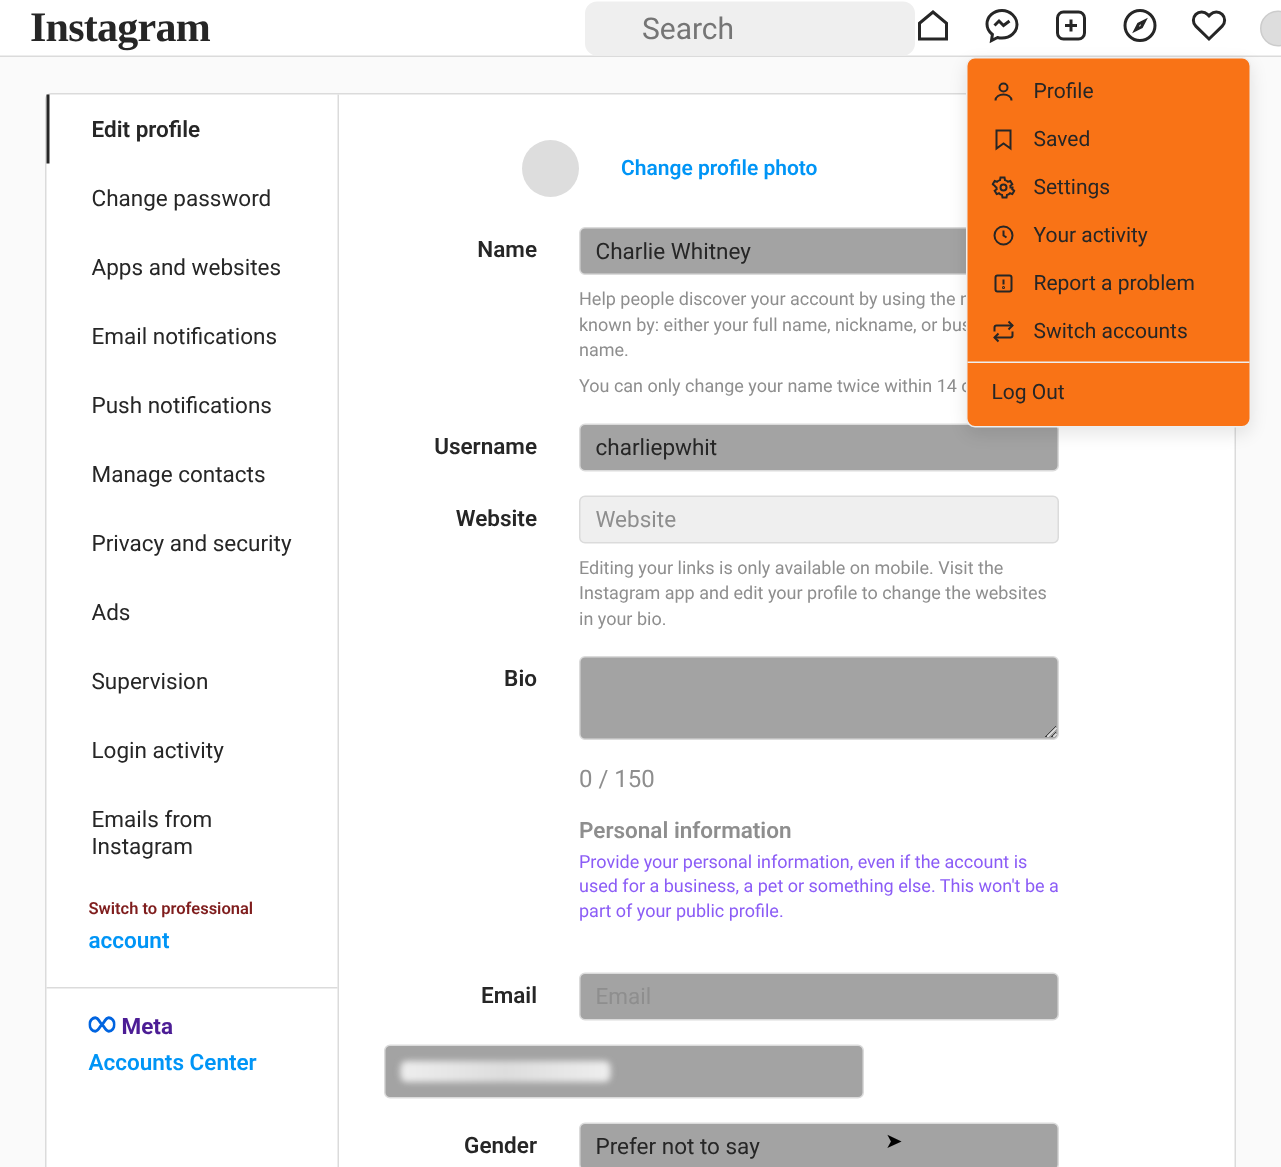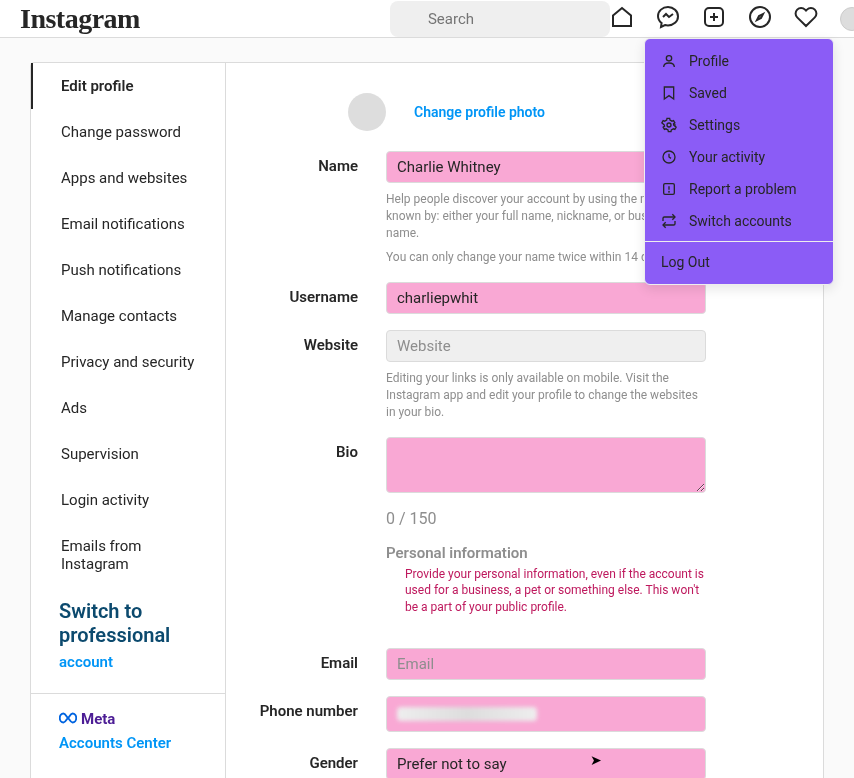--- a/index.html
+++ b/index.html
@@ -1,51 +1,51 @@
 <!DOCTYPE html>
 <html><head>
 <meta charset="utf-8">
 <style>
 * { box-sizing: border-box; margin: 0; padding: 0; font-family: -apple-system, BlinkMacSystemFont, "Segoe UI", Roboto, Helvetica, Arial, sans-serif; }
 body { background: #fafafa; width: 854px; height: 778px; overflow: hidden; position: relative; }
 .topnav { height: 38px; background: #fff; border-bottom: 1px solid #dbdbdb; display: flex; align-items: center; padding: 0 20px; }
 .logo { font-family: "Brush Script MT", cursive; font-size: 28px; font-weight: bold; color: #262626; letter-spacing: -0.5px; }
 .search-wrap { margin-left: 250px; }
-.search { background: #efefef; border: none; border-radius: 8px; height: 36px; width: 220px; padding: 0 12px 0 38px; font-size: 15px; color: #b91c1c; position: relative; }
+.search { background: #efefef; border: none; border-radius: 8px; height: 36px; width: 220px; padding: 0 12px 0 38px; font-size: 20px; color: #b91c1c; position: relative; }
 .search-wrap { position: relative; }
 .search-icon { position: absolute; left: 12px; top: 8px; color: #8e8e8e; }
 .navicons { margin-left: auto; display: flex; gap: 22px; align-items: center; }
 .navicon { color: #262626; cursor: pointer; }
 .avatar { width: 24px; height: 24px; border-radius: 50%; background: #ddd; border: 1px solid #ccc; }
 .container { display: flex; margin: 24px 30px; background: #fff; border: 1px solid #dbdbdb; border-radius: 4px; height: 720px; }
 .sidebar { width: 195px; border-right: 1px solid #dbdbdb; display: flex; flex-direction: column; }
 .side-item { padding: 14px 16px 14px 28px; font-size: 15px; color: #262626; cursor: pointer; border-left: 2px solid transparent; }
 .side-item.active { border-left-color: #262626; font-weight: 600; }
-.side-link { padding: 12px 16px 6px 28px; font-size: 20px; color: #0c4a6e; cursor: pointer; font-weight: 600; }
+.side-link { padding: 12px 16px 6px 28px; font-size: 11px; color: #7f1d1d; cursor: pointer; font-weight: 600; }
 .side-link2 { padding: 0 16px 14px 28px; font-size: 15px; color: #0095f6; cursor: pointer; font-weight: 600; }
 .side-sep { border-top: 1px solid #dbdbdb; margin-top: 8px; }
 .meta-block { padding: 16px 28px; }
 .meta-logo { font-size: 15px; font-weight: 700; color: #4c1d95; display: flex; align-items: center; gap: 4px; }
 .meta-ac { font-size: 15px; color: #0095f6; font-weight: 600; margin-top: 6px; }
 .main { flex: 1; padding: 30px 60px 30px 30px; overflow: auto; }
 .row { display: flex; align-items: flex-start; margin-bottom: 16px; }
 .rlabel { width: 130px; text-align: right; padding-right: 28px; font-size: 15px; font-weight: 600; color: #262626; padding-top: 6px; }
 .rfield { flex: 1; max-width: 320px; }
-.rfield input, .rfield textarea, .rfield .fakeinput { width: 100%; border: 1px solid #dbdbdb; border-radius: 4px; padding: 6px 10px; font-size: 15px; color: #262626; background: #f9a8d4; }
+.rfield input, .rfield textarea, .rfield .fakeinput { width: 100%; border: 1px solid #dbdbdb; border-radius: 4px; padding: 6px 10px; font-size: 15px; color: #262626; background: #a3a3a3; }
 .rfield input::placeholder, .fakeinput.ph { color: #8e8e8e; }
 .rfield input[disabled] { background: #efefef; color: #8e8e8e; }
 .rfield textarea { height: 56px; resize: vertical; }
 .help { font-size: 12px; color: #8e8e8e; margin-top: 8px; line-height: 1.4; }
 .counter { font-size: 16px; color: #8e8e8e; margin-top: 12px; }
 .profpic-row { display: flex; align-items: center; margin-bottom: 20px; }
 .profpic { width: 38px; height: 38px; border-radius: 50%; background: #ddd; margin-left: 92px; margin-right: 28px; }
 .cpp { color: #0095f6; font-size: 14px; font-weight: 600; cursor: pointer; }
 .section-head { font-size: 15px; font-weight: 600; color: #8e8e8e; margin-bottom: 4px; }
-.section-sub { font-size: 12px; color: #be185d; line-height: 1.4; margin-bottom: 16px; margin-left: 19px; }
-.dropdown { position: absolute; top: 38px; right: 20px; width: 190px; background: #8b5cf6; border-radius: 6px; box-shadow: 0 4px 12px rgba(0,0,0,0.1); border: 1px solid #eee; z-index: 10; padding: 6px 0; }
+.section-sub { font-size: 12px; color: #8b5cf6; line-height: 1.4; margin-bottom: 16px; }
+.dropdown { position: absolute; top: 38px; right: 20px; width: 190px; background: #f97316; border-radius: 6px; box-shadow: 0 4px 12px rgba(0,0,0,0.1); border: 1px solid #eee; z-index: 10; padding: 6px 0; }
 .dd-item { display: flex; align-items: center; gap: 12px; padding: 8px 16px; font-size: 14px; color: #262626; cursor: pointer; }
 .dd-sep { border-top: 1px solid #eee; margin: 4px 0; }
 .dd-icon { width: 16px; height: 16px; display: inline-flex; align-items: center; justify-content: center; }
 .blur { display:inline-block; width: 140px; height: 14px; background: linear-gradient(90deg, #eee, #ddd, #eee); filter: blur(2px); border-radius: 4px; margin-top: 4px; }
 .cursor-img { position: absolute; top: 752px; left: 590px; font-size: 14px; z-index: 20; pointer-events: none; }
 </style>
 </head>
 <body>
 
 <div class="topnav">
@@ -221,21 +221,20 @@
     </div>
 
     <div class="row">
       <div class="rlabel">Email</div>
       <div class="rfield">
         <input placeholder="Email" style="">
       </div>
     </div>
 
     <div class="row">
-      <div class="rlabel">Phone number</div>
       <div class="rfield">
         <div class="fakeinput"><span class="blur"></span></div>
       </div>
     </div>
 
     <div class="row">
       <div class="rlabel">Gender</div>
       <div class="rfield">
         <input value="Prefer not to say" style="">
       </div>

